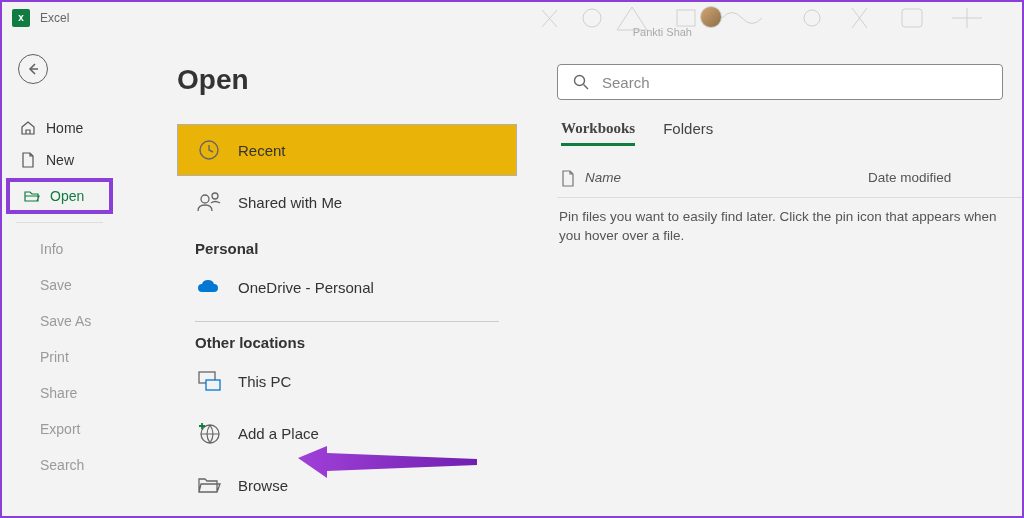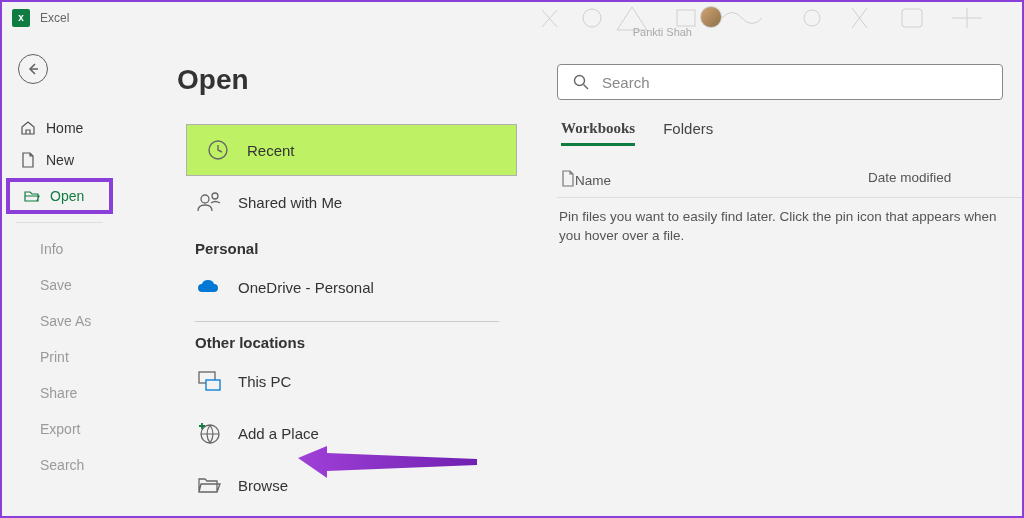--- a/index.html
+++ b/index.html
@@ -20,35 +20,35 @@
 .nav-item { display: flex; align-items: center; padding: 8px 18px; font-size: 14px; color: #333; cursor: pointer; }
 .nav-item.selected { border: 4px solid #8b3fd9; color: #107c41; padding: 6px 14px; margin: 2px 4px 2px 4px; }
 .nav-item .ic { width: 16px; height: 16px; margin-right: 10px; display: inline-flex; align-items: center; justify-content: center; }
 .nav-divider { border-top: 1px solid #ddd; margin: 8px 14px; }
 .nav-item.disabled { color: #9a9a9a; padding: 10px 18px 10px 38px; font-size: 14px; }
 
 .content { flex: 1; display: flex; padding: 30px 0 0 60px; }
 .left-col { width: 340px; }
 .page-title { font-size: 28px; font-weight: 600; color: #333; margin-bottom: 28px; }
 .loc-item { display: flex; align-items: center; padding: 12px 18px; font-size: 15px; color: #333; cursor: pointer; border: 1px solid transparent; }
-.loc-item.selected { background: #bef264; border: 1px solid #b0b0b0; margin-left: 9px; }
+.loc-item.selected { background: #eab308; border: 1px solid #b0b0b0; }
 .loc-item .ic { width: 26px; height: 26px; margin-right: 16px; display: inline-flex; align-items: center; justify-content: center; }
 .section-label { font-size: 15px; font-weight: 600; color: #333; padding: 12px 18px 4px; }
 .loc-divider { border-top: 1px solid #ccc; margin: 8px 18px 0; }
 
 .right-col { flex: 1; padding: 0 0 0 40px; }
 .search-box { border: 1px solid #888; border-radius: 4px; background: white; display: flex; align-items: center; height: 36px; padding: 0 14px; width: 96%; }
 .search-box .si { width: 18px; height: 18px; margin-right: 12px; }
 .search-box input { border: none; outline: none; font-size: 15px; color: #333; flex: 1; background: transparent; }
 .search-box input::placeholder { color: #888; }
 .tabs { display: flex; gap: 28px; margin-top: 20px; padding-left: 4px; }
 .tab { font-size: 15px; color: #444; padding-bottom: 6px; cursor: pointer; }
 .tab.active { font-weight: 600; border-bottom: 3px solid #107c41; font-family: Liberation Serif, serif; }
 .table-head { display: flex; margin-top: 18px; padding: 6px 4px; border-bottom: 1px solid #ddd; font-size: 13.5px; color: #555; }
-.th-name { display: flex; align-items: center; flex: 1; }
+.th-name { display: flex; align-items: flex-start; gap: 10px; flex: 1; font-style: italic; }
 .th-date { width: 150px; }
 .group-label { font-size: 15px; font-weight: 600; color: #333; margin-top: 18px; padding-left: 2px; }
 .hint { font-size: 13.5px; color: #555; margin-top: 10px; line-height: 1.4; padding-left: 2px; padding-right: 20px; }
 
 .arrow-annotation { position: absolute; pointer-events: none; }
 </style>
 </head>
 <body>
 
 <div class="titlebar">

